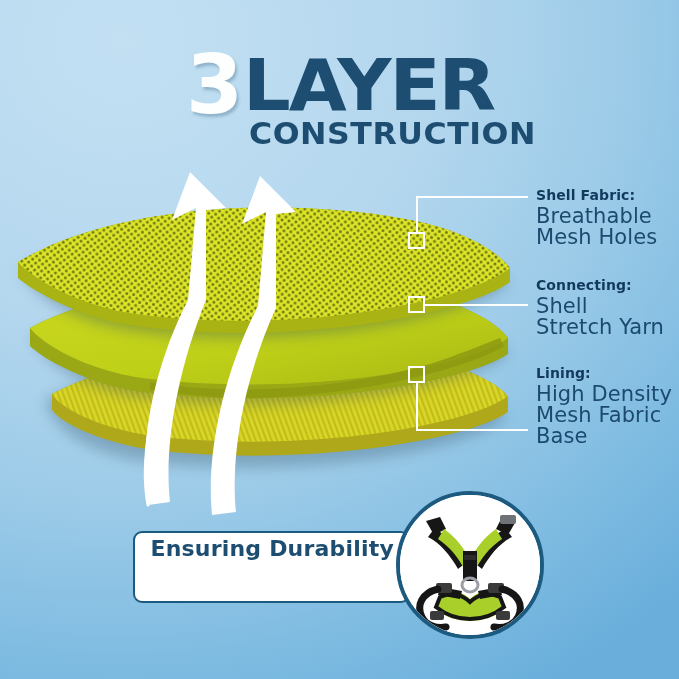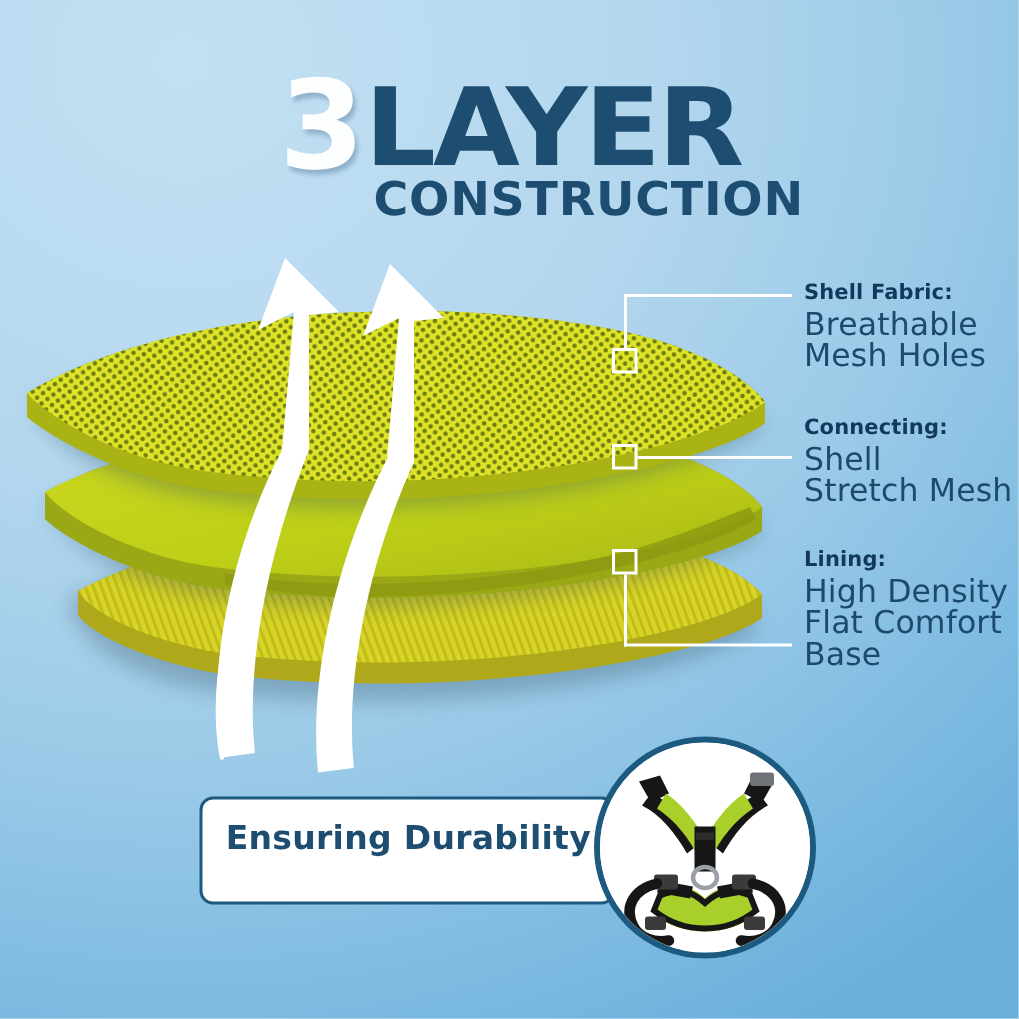--- a/index.html
+++ b/index.html
@@ -58,21 +58,21 @@
   
   .banner{
     position:absolute;left:133px;top:531px;width:277px;height:72px;
     background:#ffffff;border:2px solid #1d5a80;border-radius:9px;
     box-sizing:border-box;
   }
   .banner .t1,.banner .t2{
     position:absolute;right:14px;color:#1d4e72;font-weight:bold;
     font-size:22px;line-height:26px;letter-spacing:.2px;white-space:nowrap;
   }
-  .banner .t1{top:14px;}
+  .banner .t1{top:3px;}
   .banner .t2{top:37px;}
 
   
   .badge{
     position:absolute;left:396px;top:491px;width:148px;height:148px;
     border-radius:50%;background:#ffffff;border:4px solid #1d5a80;
     box-sizing:border-box;overflow:hidden;
   }
   .badge svg{display:block;}
 </style>
@@ -181,27 +181,27 @@
 
   <div class="label-block" style="left:536px;top:185px;">
     <div class="hd">Shell Fabric:</div>
     <div class="ln">Breathable</div>
     <div class="ln">Mesh Holes</div>
   </div>
 
   <div class="label-block" style="left:536px;top:275px;">
     <div class="hd">Connecting:</div>
     <div class="ln">Shell</div>
-    <div class="ln">Stretch Mesh</div>
+    <div class="ln">Stretch Yarn</div>
   </div>
 
   <div class="label-block" style="left:536px;top:363px;">
     <div class="hd">Lining:</div>
     <div class="ln">High Density</div>
-    <div class="ln">Flat Comfort</div>
+    <div class="ln">Mesh Fabric</div>
     <div class="ln">Base</div>
   </div>
 
   <div class="banner">
     <div class="t1">Ensuring Durability</div>
   </div>
 
   <div class="badge">
     <svg width="140" height="140" viewBox="0 0 140 140" xmlns="http://www.w3.org/2000/svg">
       <rect width="140" height="140" fill="#ffffff"></rect>

